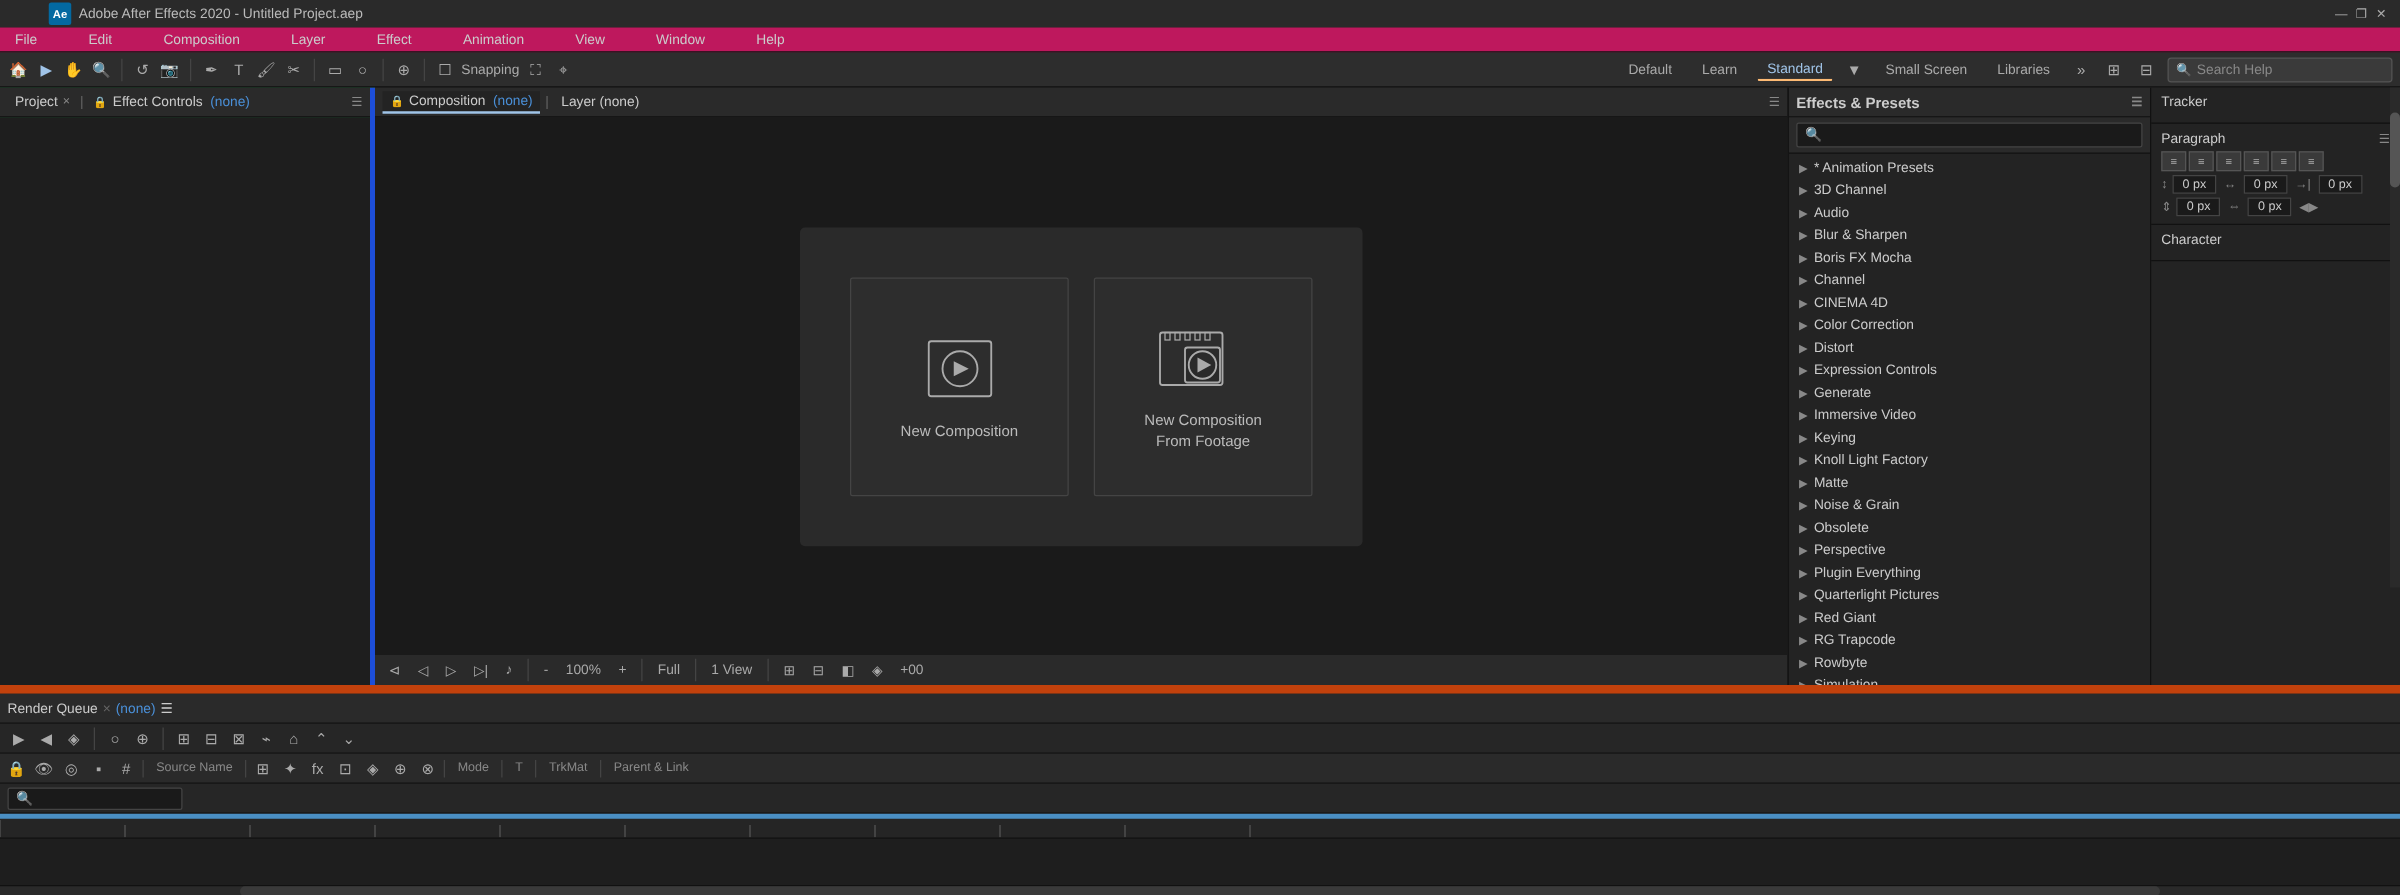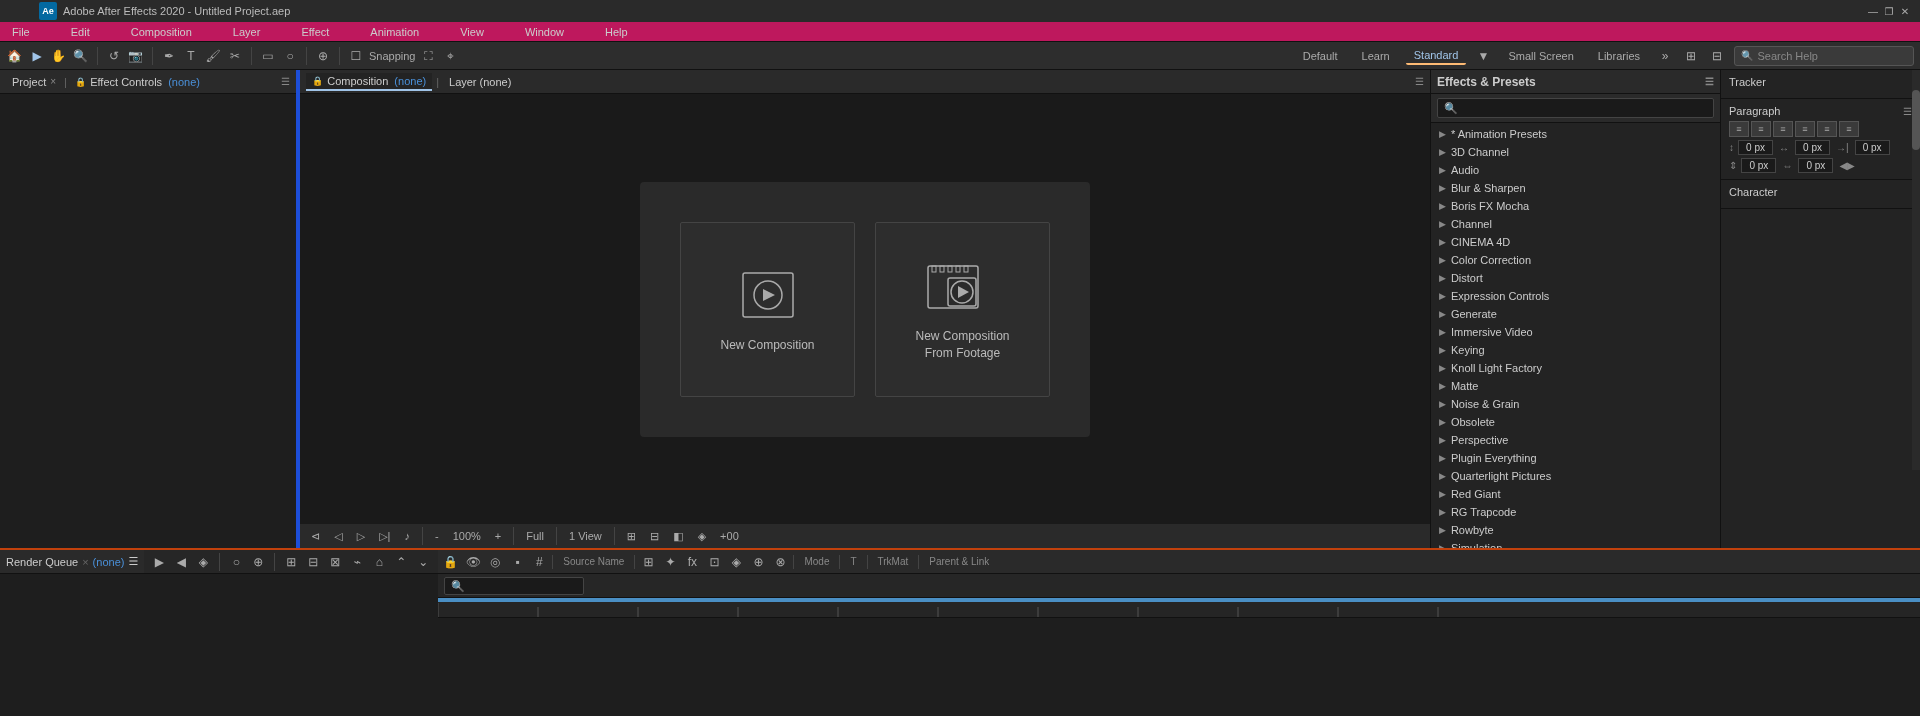--- a/index.html
+++ b/index.html
@@ -371,23 +371,23 @@
       color: #ccc;
       font-size: 10px;
       padding: 1px 3px;
       text-align: center;
     }
 
     
     #bottom-row {
       height: 168px;
       background: #1e1e1e;
-      border-top: 2px solid #c2410c;
-      display: flex;
-      flex-direction: row;
+      border-top: 7px solid #c2410c;
+      display: flex;
+      flex-direction: column;
     }
     #render-queue-header {
       height: 24px;
       background: #2a2a2a;
       display: flex;
       align-items: center;
       padding: 0 6px;
       border-bottom: 1px solid #111;
     }
     #render-queue-toolbar {

